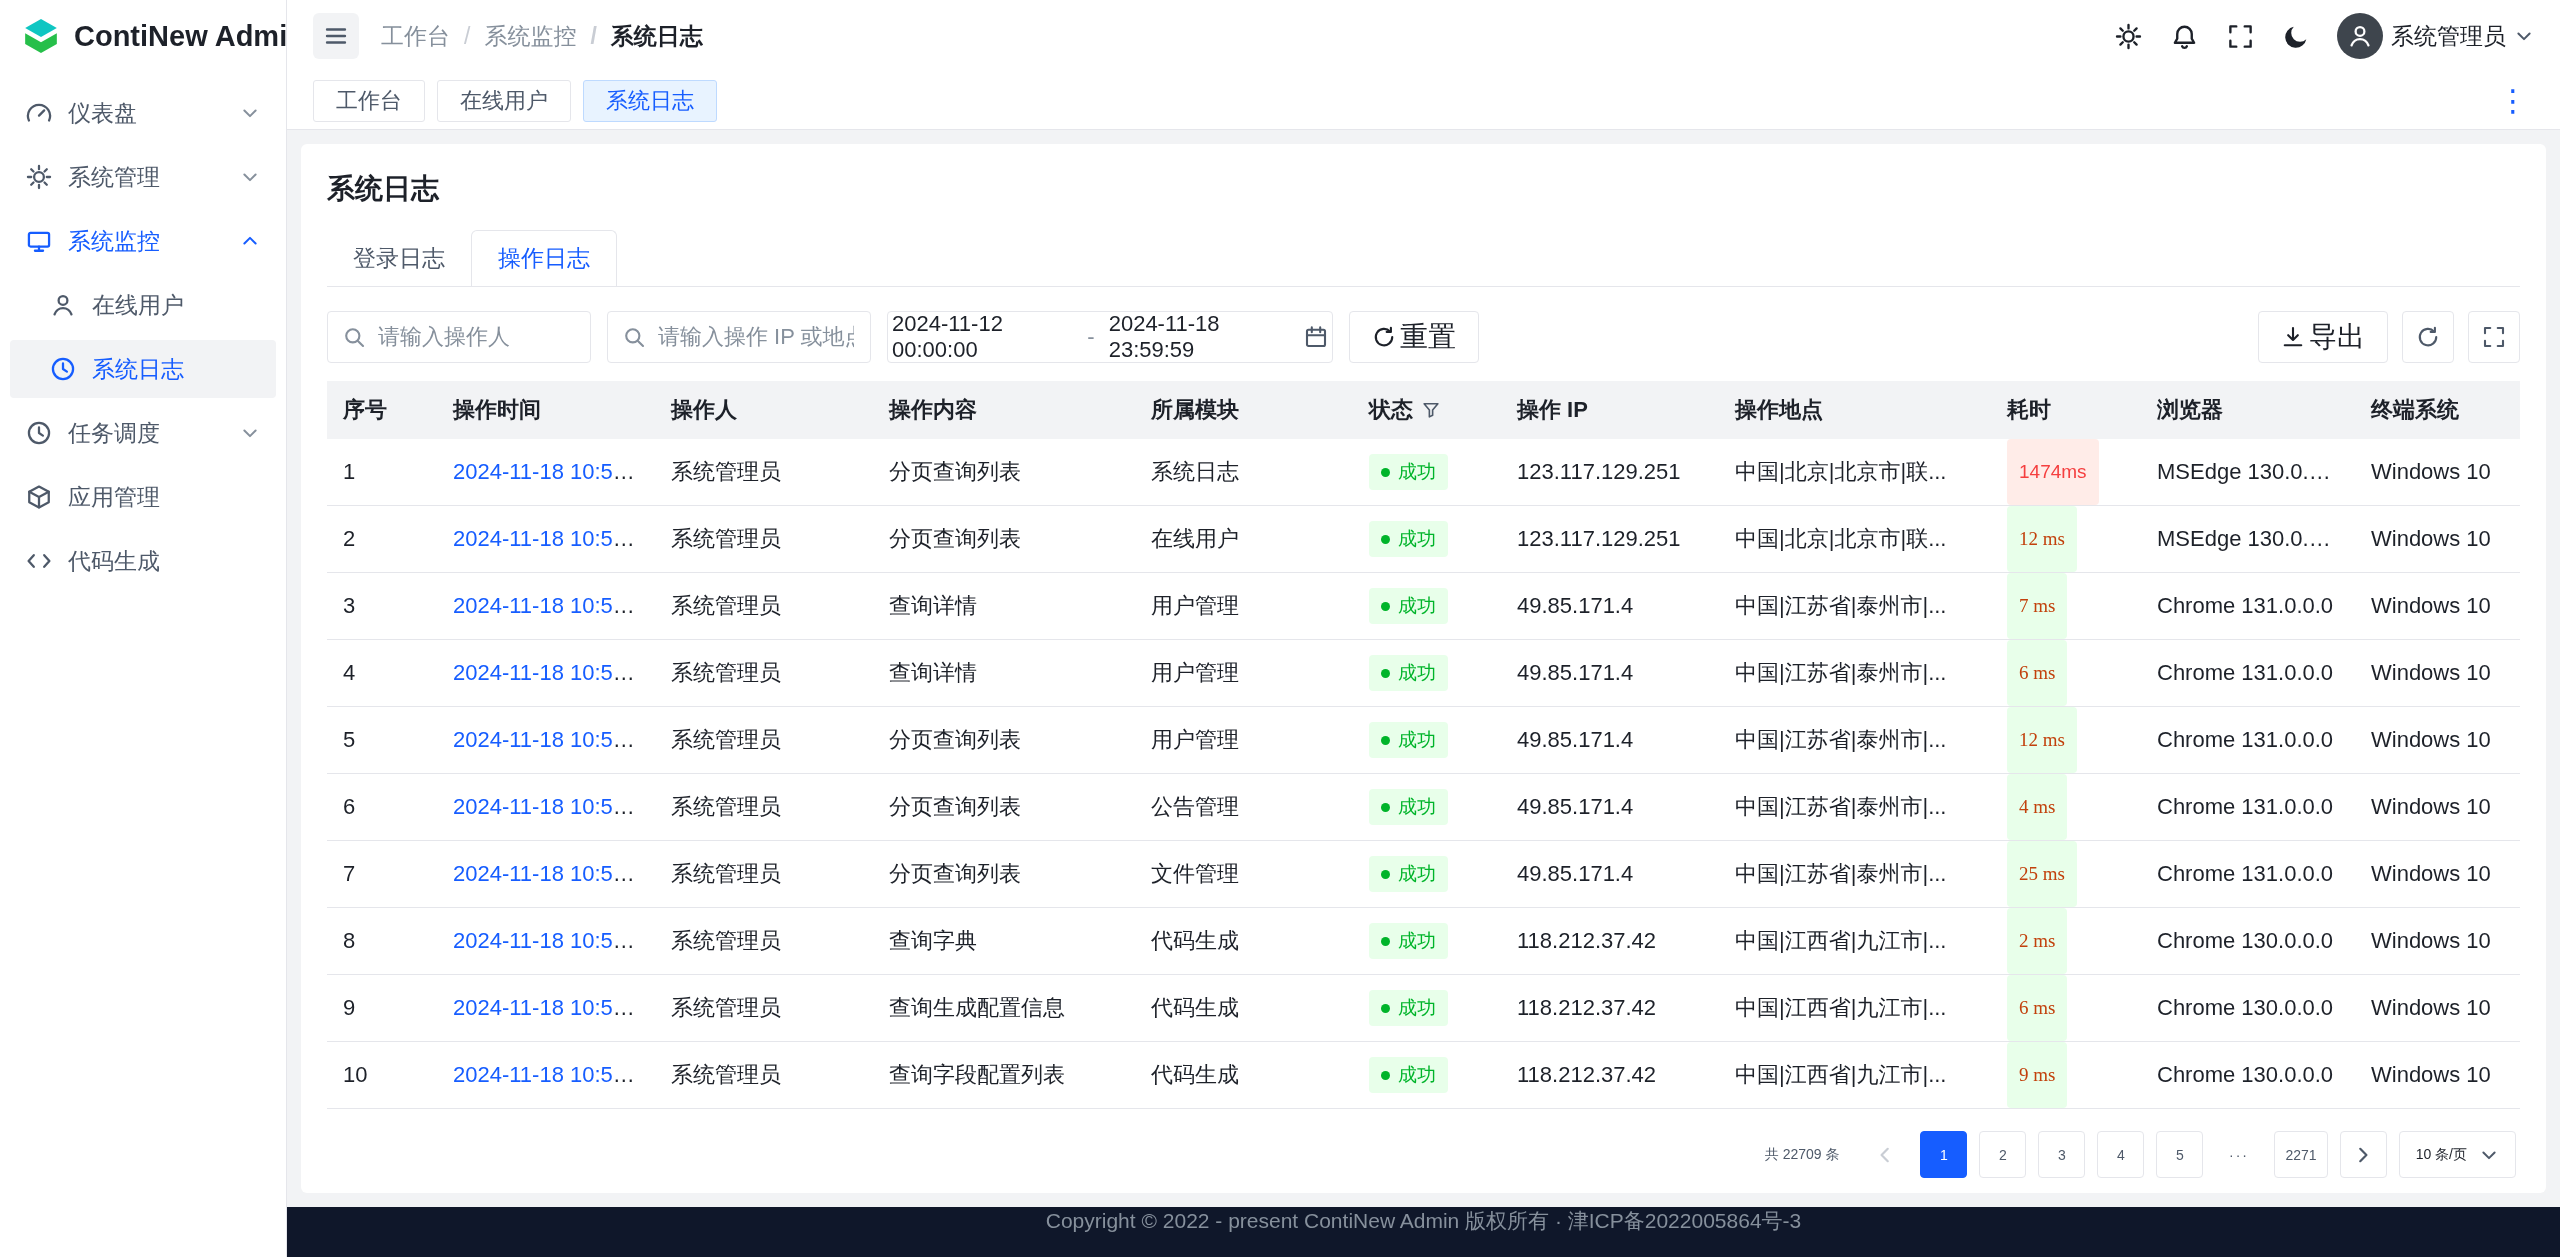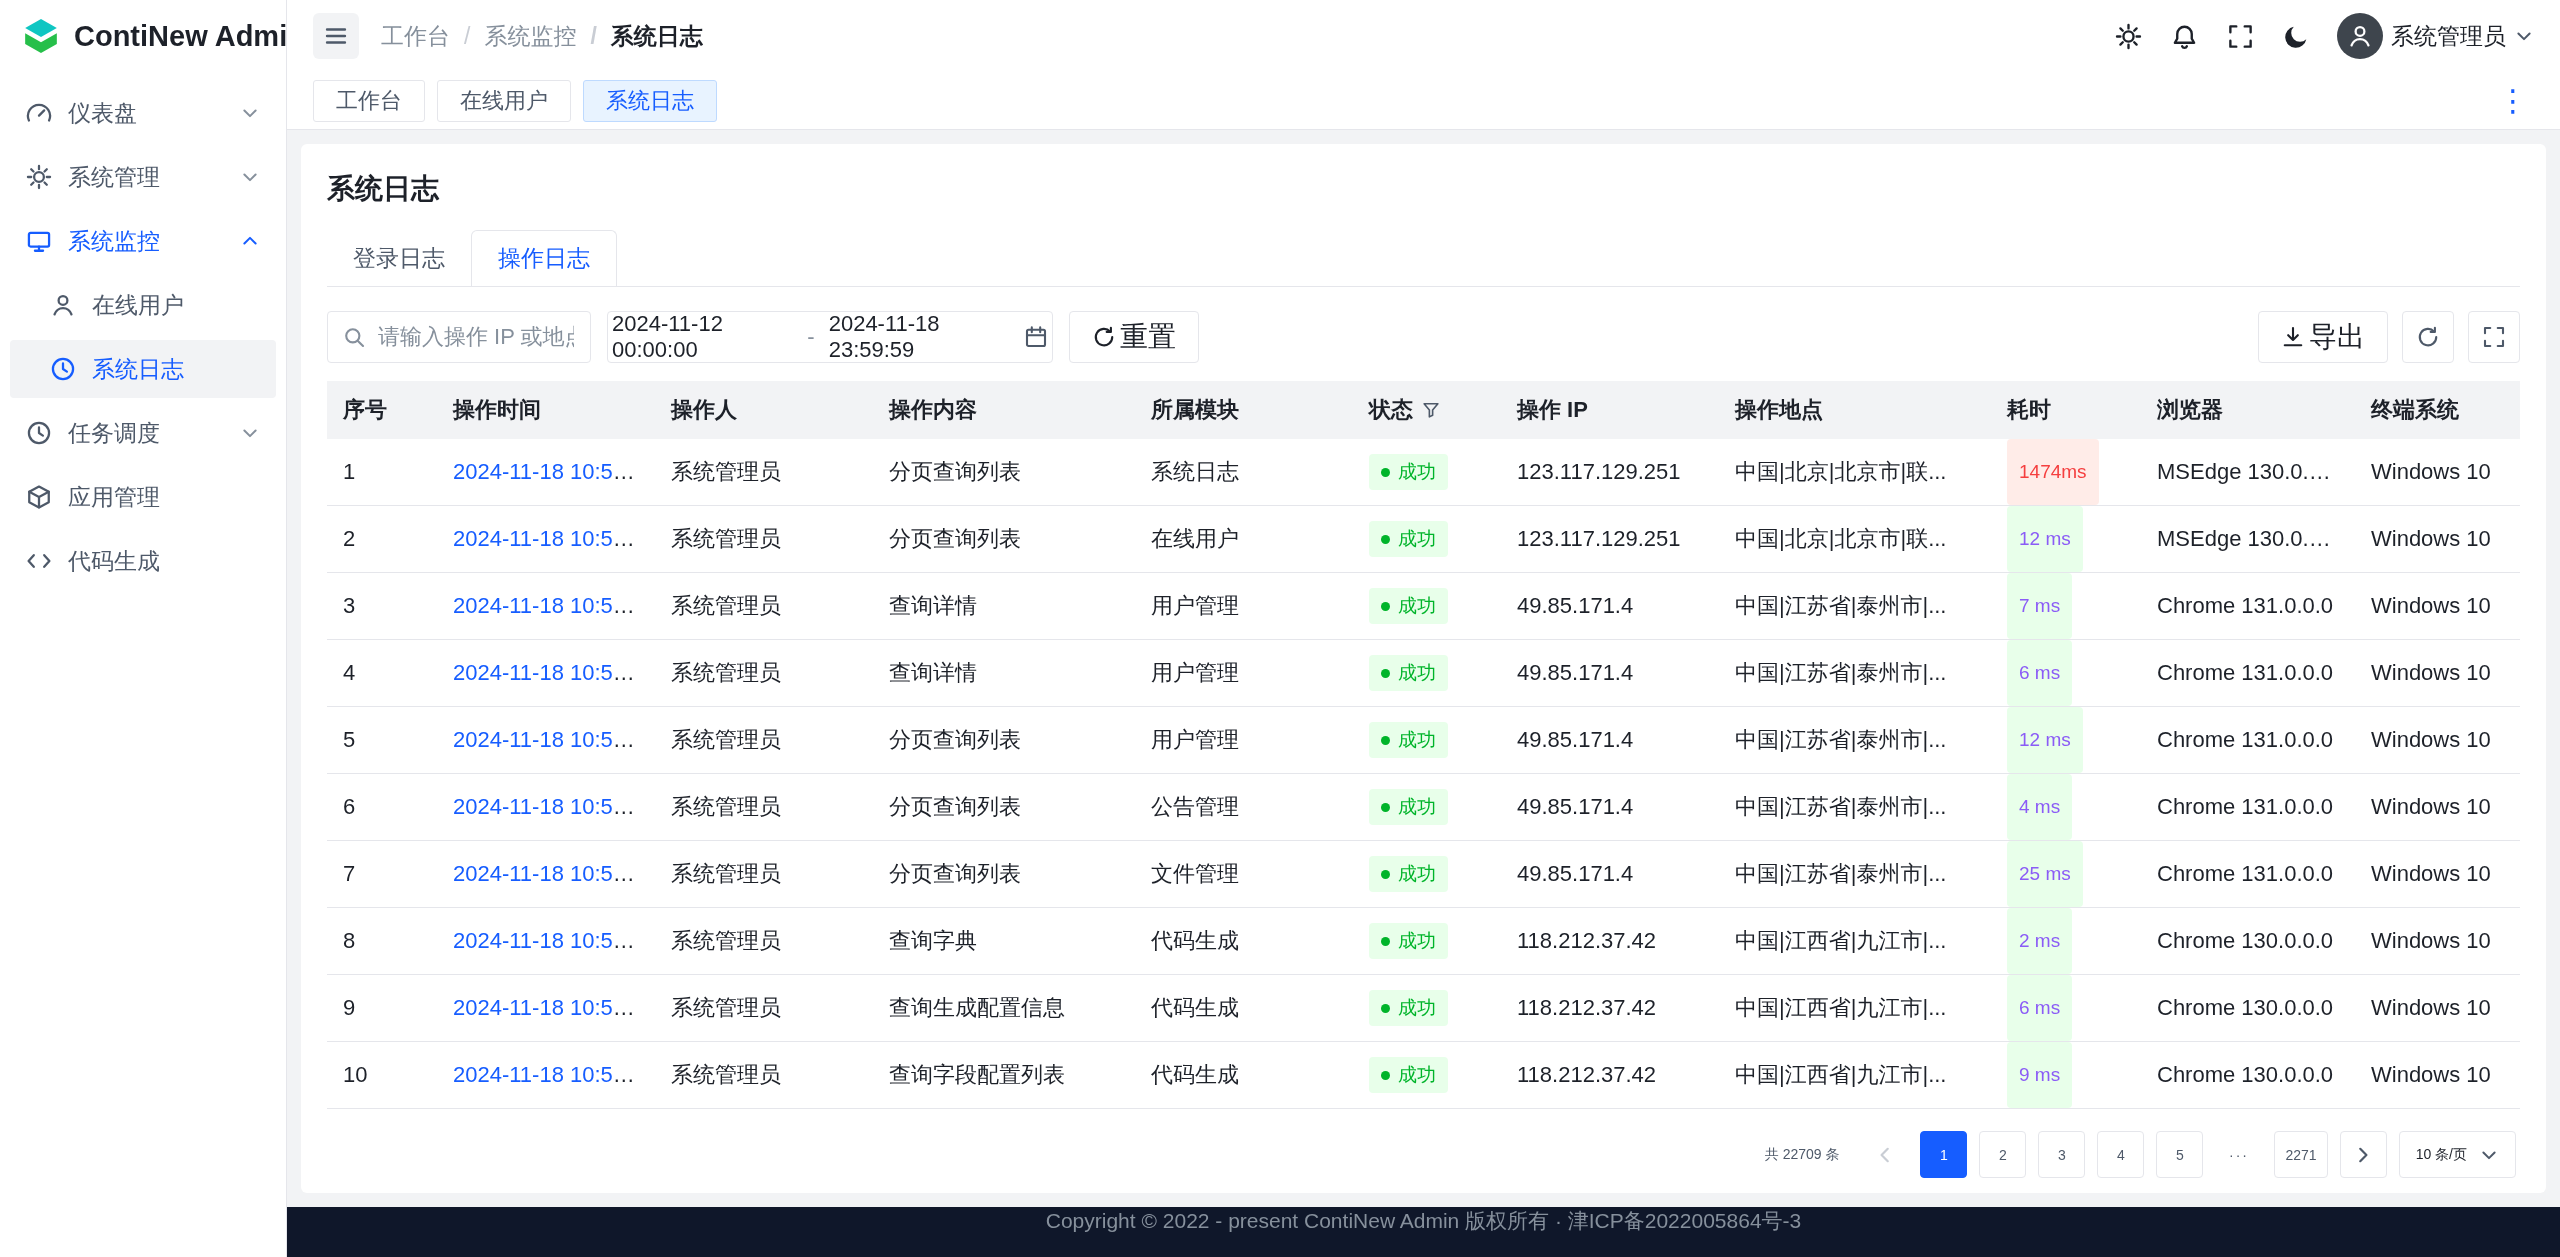--- a/index.html
+++ b/index.html
@@ -74,21 +74,21 @@
   
   .log-table { width: 100%; border-collapse: collapse; table-layout: fixed; font-size: 22px; }
   .log-table th { background: #F2F3F5; height: 58px; text-align: left; padding: 0 16px; font-weight: bold; color: #1D2129; white-space: nowrap; overflow: hidden; }
   .log-table th .th-flex { display: flex; align-items: center; gap: 8px; }
   .log-table th .filter-ic { color: #4E5969; cursor: pointer; }
   .log-table td { height: 49px; padding: 0 16px; border-bottom: 1px solid #E5E6EB; white-space: nowrap; overflow: hidden; text-overflow: ellipsis; color: #1D2129; }
   .time-link { color: #165DFF; text-decoration: none; cursor: pointer; }
   .status-pill { display: inline-flex; align-items: center; gap: 8px; background: #E8FFEA; color: #00B42A; font-size: 19px; padding: 5px 12px; border-radius: 4px; }
   .status-pill .dot { width: 9px; height: 9px; border-radius: 50%; background: #00B42A; display: inline-block; }
   .cost-badge { display: inline-block; font-size: 19px; padding: 22px 12px; border-radius: 4px; }
-  .badge-success-soft { background: #E8FFEA; color: #8b5cf6; }
+  .badge-success-soft { background: #E8FFEA; color: #c2410c; font-family: Liberation Serif, serif; }
   .badge-danger { background: #FFECE8; color: #F53F3F; }
 
   
   .pagination { margin-top: auto; display: flex; justify-content: flex-end; align-items: center; gap: 12px; padding: 22px 4px 8px; font-size: 14px; }
   .pg-total { color: #4E5969; margin-right: 10px; }
   .pg-btn { min-width: 47px; height: 47px; padding: 0 10px; border: 1px solid #E5E6EB; border-radius: 4px; background: #fff; display: inline-flex; align-items: center; justify-content: center; color: #4E5969; cursor: pointer; }
   .pg-btn.current { background: #165DFF; border-color: #165DFF; color: #fff; }
   .pg-btn.ellipsis { border: none; background: transparent; letter-spacing: 2px; }
   .pg-arrow { width: 47px; height: 47px; border-radius: 4px; display: inline-flex; align-items: center; justify-content: center; cursor: pointer; }
   .pg-arrow.prev { color: #C9CDD4; border: none; }
@@ -295,20 +295,29 @@
         <div class="itabs">
           <div class="itab">
               <span>登录日志</span>
             </div>
           <div class="itab active">
               <span>操作日志</span>
             </div>
         </div>
 
         <div class="filter-row">
+          <div class="search-box">
+            <span class="icon">
+              <svg width="24" height="24" viewBox="0 0 16 16" fill="none" stroke="currentColor" stroke-width="1.4" stroke-linecap="round">
+                  <circle cx="7.2" cy="7.2" r="4.4"></circle>
+                  <path d="M10.6 10.6L14 14"></path>
+                </svg>
+            </span>
+            <input type="text" placeholder="请输入操作人" style="">
+          </div>
           <div class="search-box">
             <span class="icon">
               <svg width="24" height="24" viewBox="0 0 16 16" fill="none" stroke="currentColor" stroke-width="1.4" stroke-linecap="round">
                   <circle cx="7.2" cy="7.2" r="4.4"></circle>
                   <path d="M10.6 10.6L14 14"></path>
                 </svg>
             </span>
             <input type="text" placeholder="请输入操作 IP 或地点" style="">
           </div>
           <div class="daterange">

